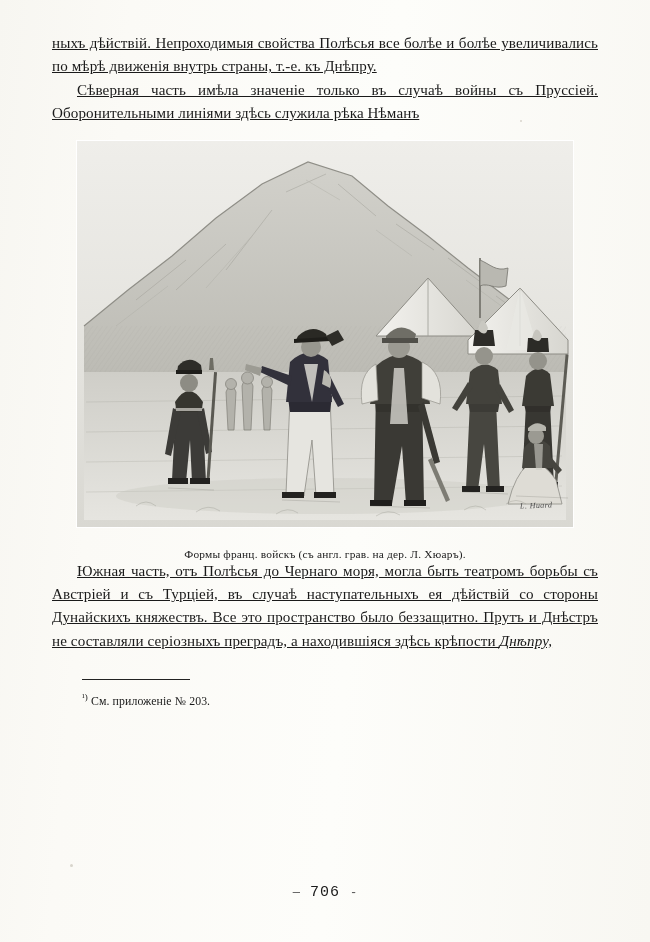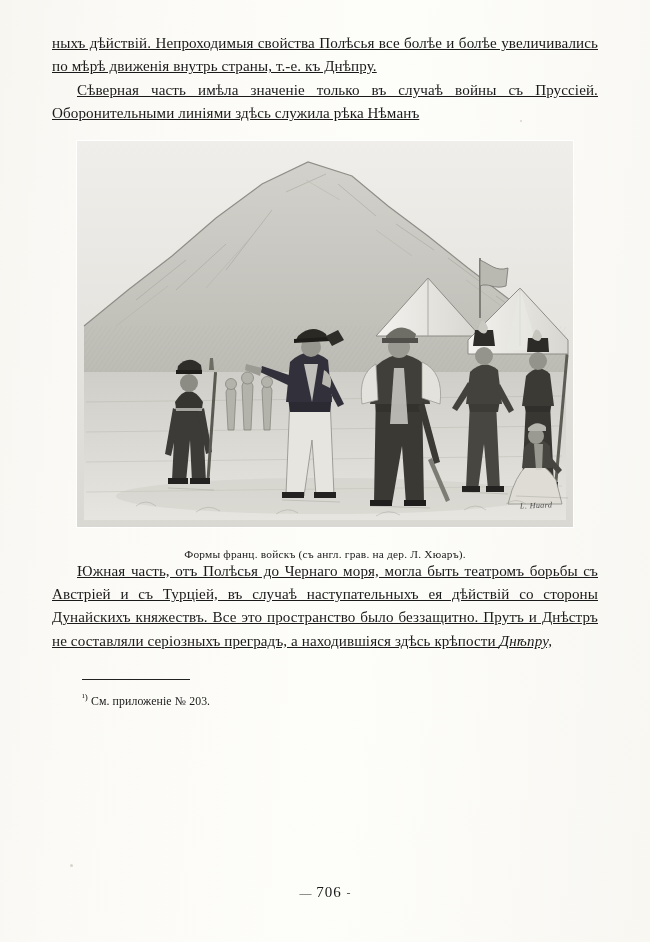--- a/index.html
+++ b/index.html
@@ -76,20 +76,21 @@
   .footnote sup { font-size: 9px; }
   .pagefoot {
     position: absolute;
     left: 0;
     top: 884px;
     width: 650px;
     text-align: center;
     font-size: 15px;
     letter-spacing: 1px;
     color: #1a1a1a;
+    font-family: Liberation Mono, monospace;
   }
   .pagefoot .dash { color: #555; font-size: 12px; letter-spacing: 0; }
   i.it { font-style: italic; }
   .sig {
     position: absolute;
     right: 22px;
     bottom: 18px;
     font-size: 8px;
     font-style: italic;
     color: #4a4a4a;

